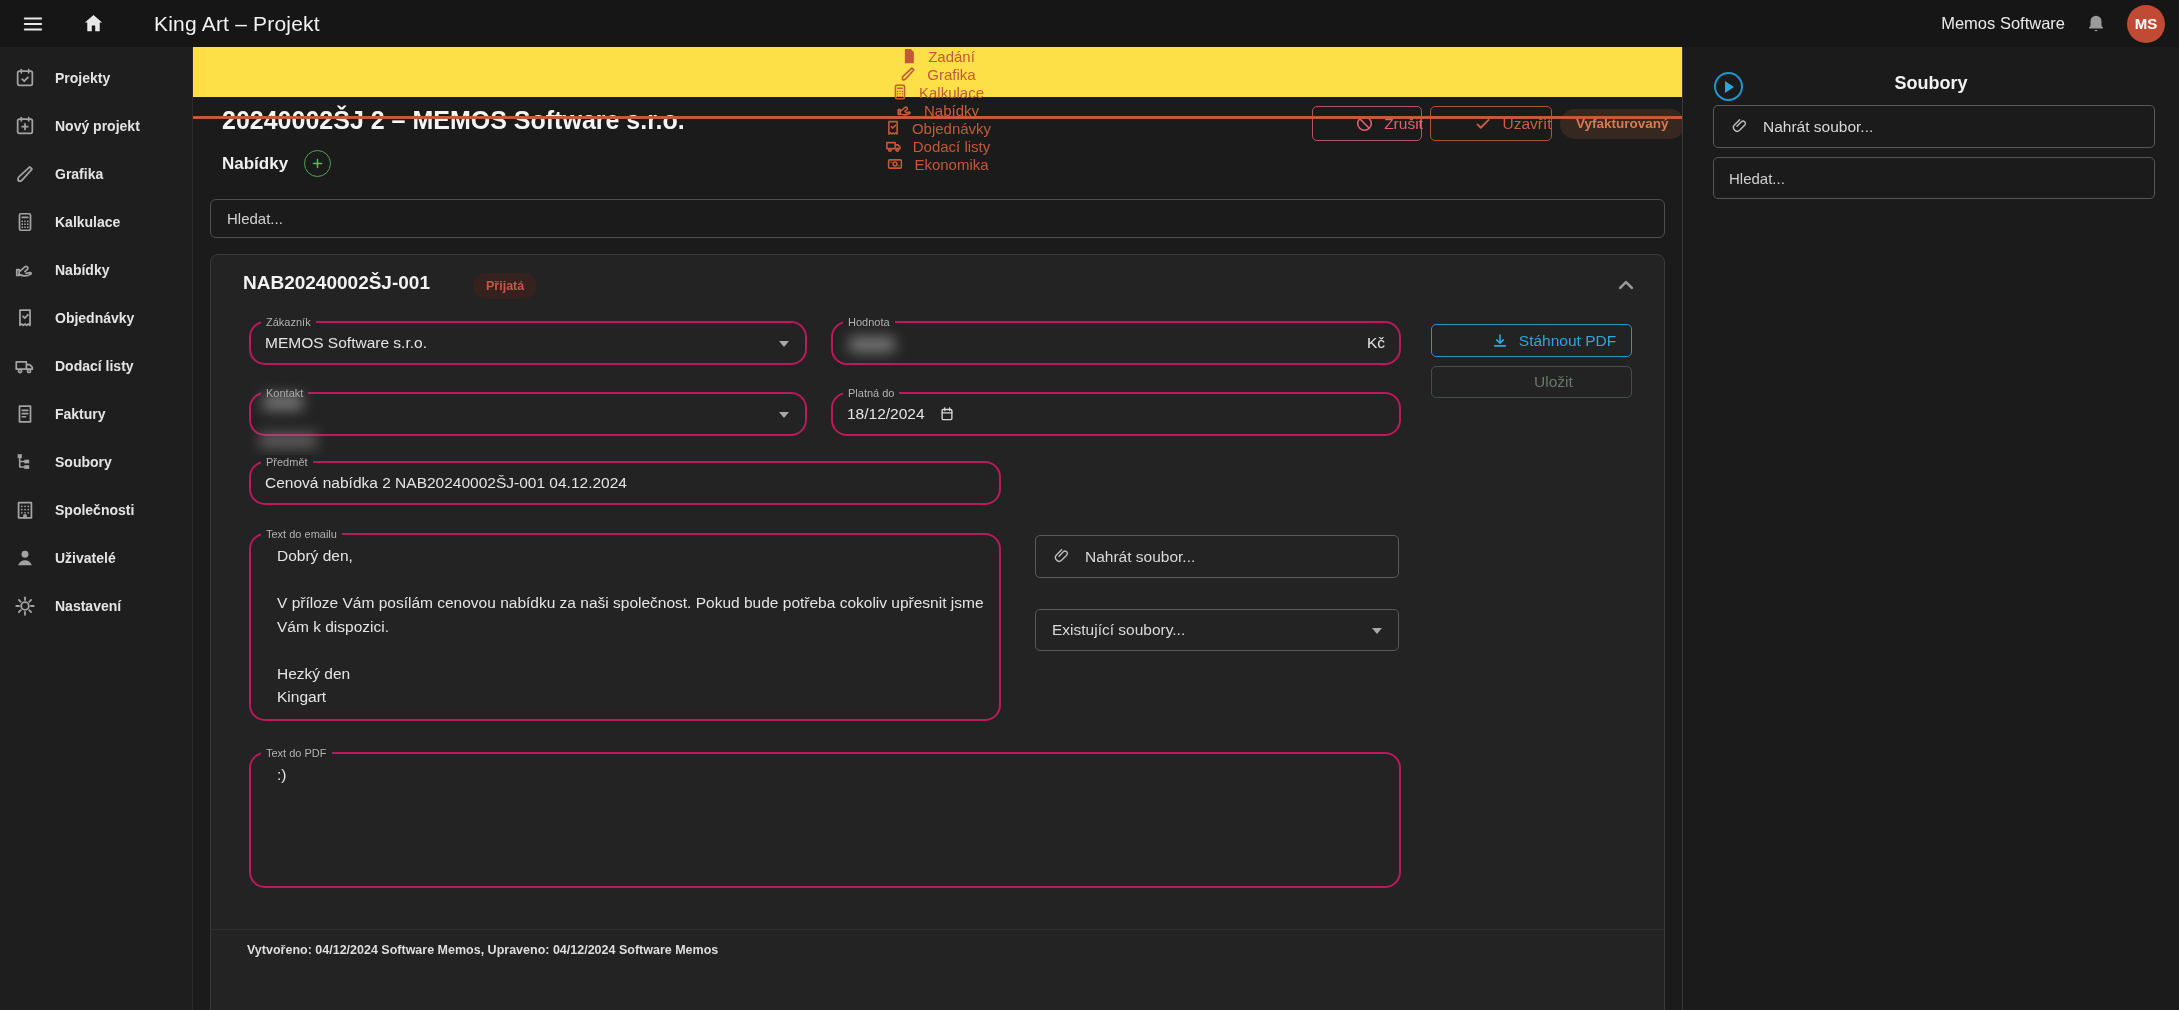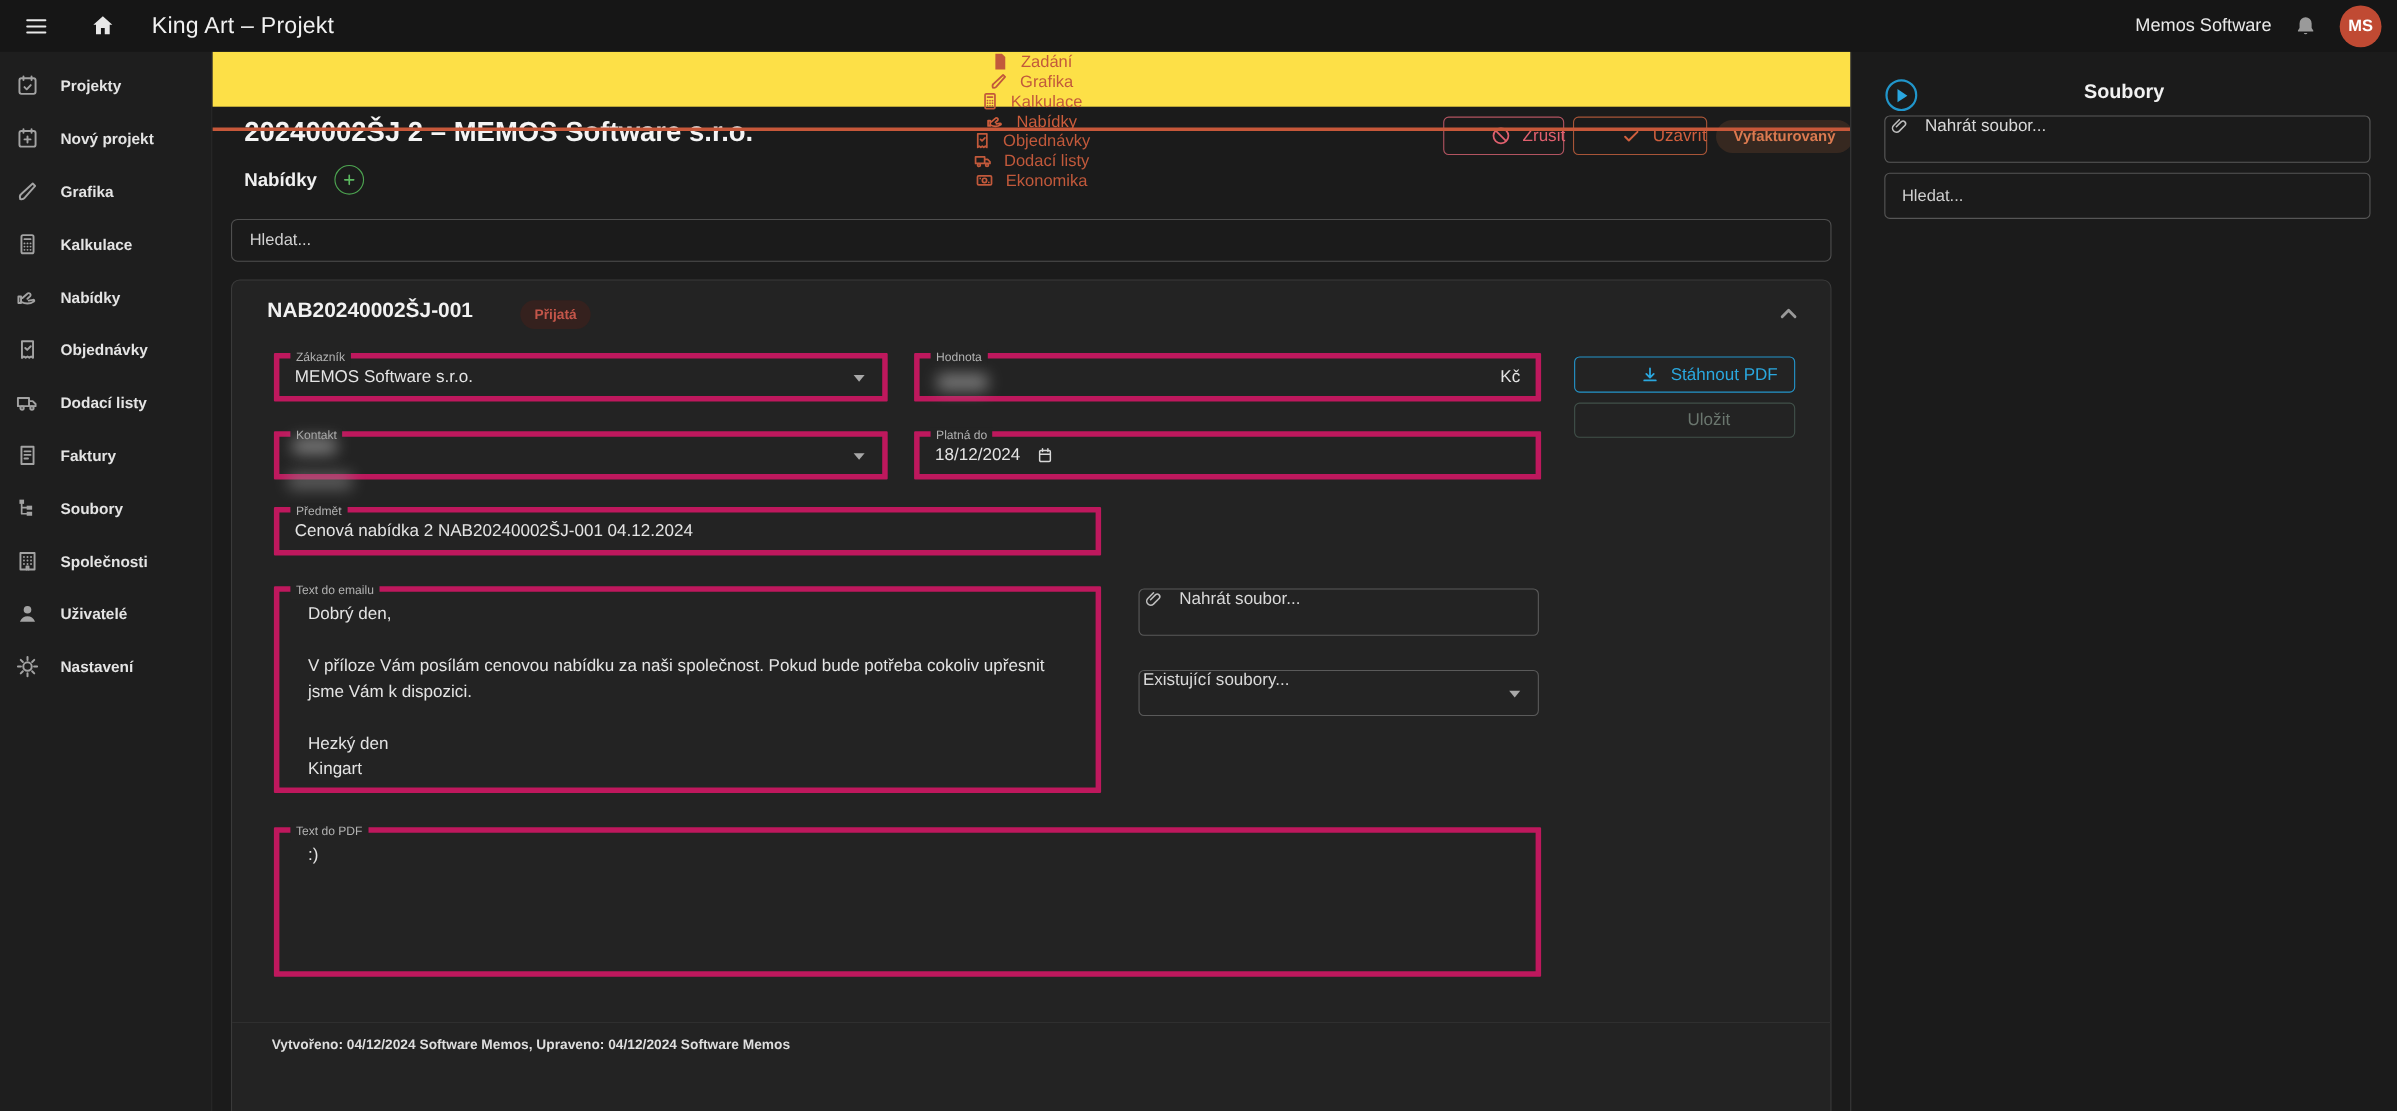--- a/index.html
+++ b/index.html
@@ -5,21 +5,21 @@
   * { margin:0; padding:0; box-sizing:border-box; }
   html,body { background:#111; }
   body { font-family:"Liberation Sans","DejaVu Sans",sans-serif; }
   .screen { position:relative; width:2179px; height:1010px; background:#1b1b1b; overflow:hidden; }
 
   
   .topbar { position:absolute; left:0; top:0; width:2179px; height:47px; background:#161616; display:flex; align-items:center; z-index:30; }
   .icon-btn { background:none; border:none; cursor:pointer; display:flex; align-items:center; justify-content:center; }
   .menu-btn { margin-left:16px; width:34px; height:34px; }
   .home-btn { margin-left:26px; width:34px; height:34px; }
-  .app-title { margin-left:28px; font-size:21px; font-weight:400; color:#f2f2f2; letter-spacing:.2px; }
+  .app-title { margin-left:44px; font-size:21px; font-weight:400; color:#f2f2f2; letter-spacing:.2px; }
   .topbar-right { margin-left:auto; display:flex; align-items:center; gap:20px; padding-right:14px; }
   .company-name { font-size:16.5px; color:#eaeaea; }
   .avatar { width:38px; height:38px; border-radius:50%; background:#c04a33; color:#fff; font-size:15px; font-weight:700; display:flex; align-items:center; justify-content:center; cursor:pointer; }
 
   
   .sidebar { position:absolute; left:0; top:47px; width:193px; height:963px; background:#1e1e1e; border-right:1px solid #2a2a2a; padding-top:7px; z-index:20; }
   .side-item { height:48px; display:flex; align-items:center; padding-left:14px; cursor:pointer; }
   .side-item .ic { width:22px; height:22px; color:#a3a3a3; flex:0 0 22px; }
   .side-item .lbl { margin-left:19px; font-size:14px; font-weight:700; color:#e4e4e4; }
 
@@ -44,42 +44,42 @@
 
   .search-main { position:absolute; left:210px; top:199px; width:1455px; height:39px; background:transparent; border:1px solid #4f4f4f; border-radius:6px; color:#e8e8e8; font-size:15px; padding:0 16px; font-family:inherit; outline:none; }
   .search-main::placeholder { color:#d2d2d2; opacity:1; }
 
   
   .card { position:absolute; left:210px; top:254px; width:1455px; height:882px; background:#232323; border:1px solid #3a3a3a; border-radius:8px; }
   .card-head-code { position:absolute; left:32px; top:17px; font-size:19px; font-weight:700; color:#f2f2f2; }
   .badge-status { position:absolute; left:262px; top:18px; height:26px; padding:0 13px; display:flex; align-items:center; border-radius:13px; background:#35211e; color:#c4564a; font-size:12.5px; font-weight:600; }
   .collapse-chevron { position:absolute; right:22px; top:15px; width:30px; height:30px; color:#9a9a9a; cursor:pointer; background:none; border:none; }
 
-  .ofield { position:absolute; border:5px solid #be185d; border-radius:1px; cursor:text; }
+  .ofield { position:absolute; border:2px solid #be185d; border-radius:16px; cursor:text; }
   .ofield .flabel { position:absolute; top:-8px; left:10px; background:#232323; padding:0 5px; font-size:11px; color:#b2b2b2; line-height:15px; white-space:nowrap; }
   .ofield .fvalue { position:absolute; left:14px; top:50%; transform:translateY(-50%); font-size:15.5px; color:#e4e4e4; white-space:nowrap; }
   .ofield .fmulti { position:absolute; left:26px; right:15px; top:9px; font-size:15.5px; line-height:23.5px; color:#e4e4e4; white-space:pre-line; transform:none; }
   .caret { position:absolute; right:16px; top:50%; margin-top:-2px; width:0; height:0; border-left:5.5px solid transparent; border-right:5.5px solid transparent; border-top:6px solid #a8a8a8; }
   .suffix { position:absolute; right:14px; top:50%; transform:translateY(-50%); font-size:15.5px; color:#e4e4e4; }
   .redact { position:absolute; width:46px; height:15px; border-radius:4px; background:#909090; filter:blur(7px); opacity:.8; }
   .date-wrap { display:flex; align-items:center; gap:13px; }
   .date-wrap .ic { width:18px; height:18px; color:#d8d8d8; }
 
   .f-customer { left:38px;  top:66px;  width:558px; height:44px; }
   .f-value    { left:620px; top:66px;  width:570px; height:44px; }
   .f-contact  { left:38px;  top:137px; width:558px; height:44px; }
   .f-valid    { left:620px; top:137px; width:570px; height:44px; }
   .f-subject  { left:38px;  top:206px; width:752px; height:44px; }
   .f-email    { left:38px;  top:278px; width:752px; height:188px; }
   .f-pdftext  { left:38px;  top:497px; width:1152px; height:136px; }
 
   .btn-pdf  { position:absolute; left:1220px; top:69px;  width:201px; height:33px; color:#2aa7de; border-color:#2496cc; }
   .btn-save { position:absolute; left:1220px; top:111px; width:201px; height:32px; color:#6a766e; border-color:#41514a; cursor:default; }
 
-  .filefield { position:absolute; border:1px solid #5a5a5a; border-radius:5px; display:flex; align-items:flex-start; gap:14px; padding:0 3px; color:#d9d9d9; font-size:15.5px; cursor:pointer; background:transparent; }
+  .filefield { position:absolute; border:1px solid #5a5a5a; border-radius:5px; display:flex; align-items:center; gap:14px; padding:0 16px; color:#d9d9d9; font-size:15.5px; cursor:pointer; background:transparent; }
   .filefield .ic { width:19px; height:19px; color:#bdbdbd; flex:0 0 19px; }
   .ff-upload   { left:824px; top:280px; width:364px; height:43px; }
   .ff-existing { left:824px; top:354px; width:364px; height:42px; }
 
   .card-divider { position:absolute; left:0; top:674px; width:1453px; height:1px; background:#2f2f2f; }
   .card-meta { position:absolute; left:36px; top:688px; font-size:12.5px; font-weight:700; color:#dedede; }
 
   
   .files-panel { position:absolute; left:1682px; top:47px; width:497px; height:963px; background:#1b1b1b; border-left:1px solid #3a3a3a; }
   .panel-head { position:relative; height:56px; }

